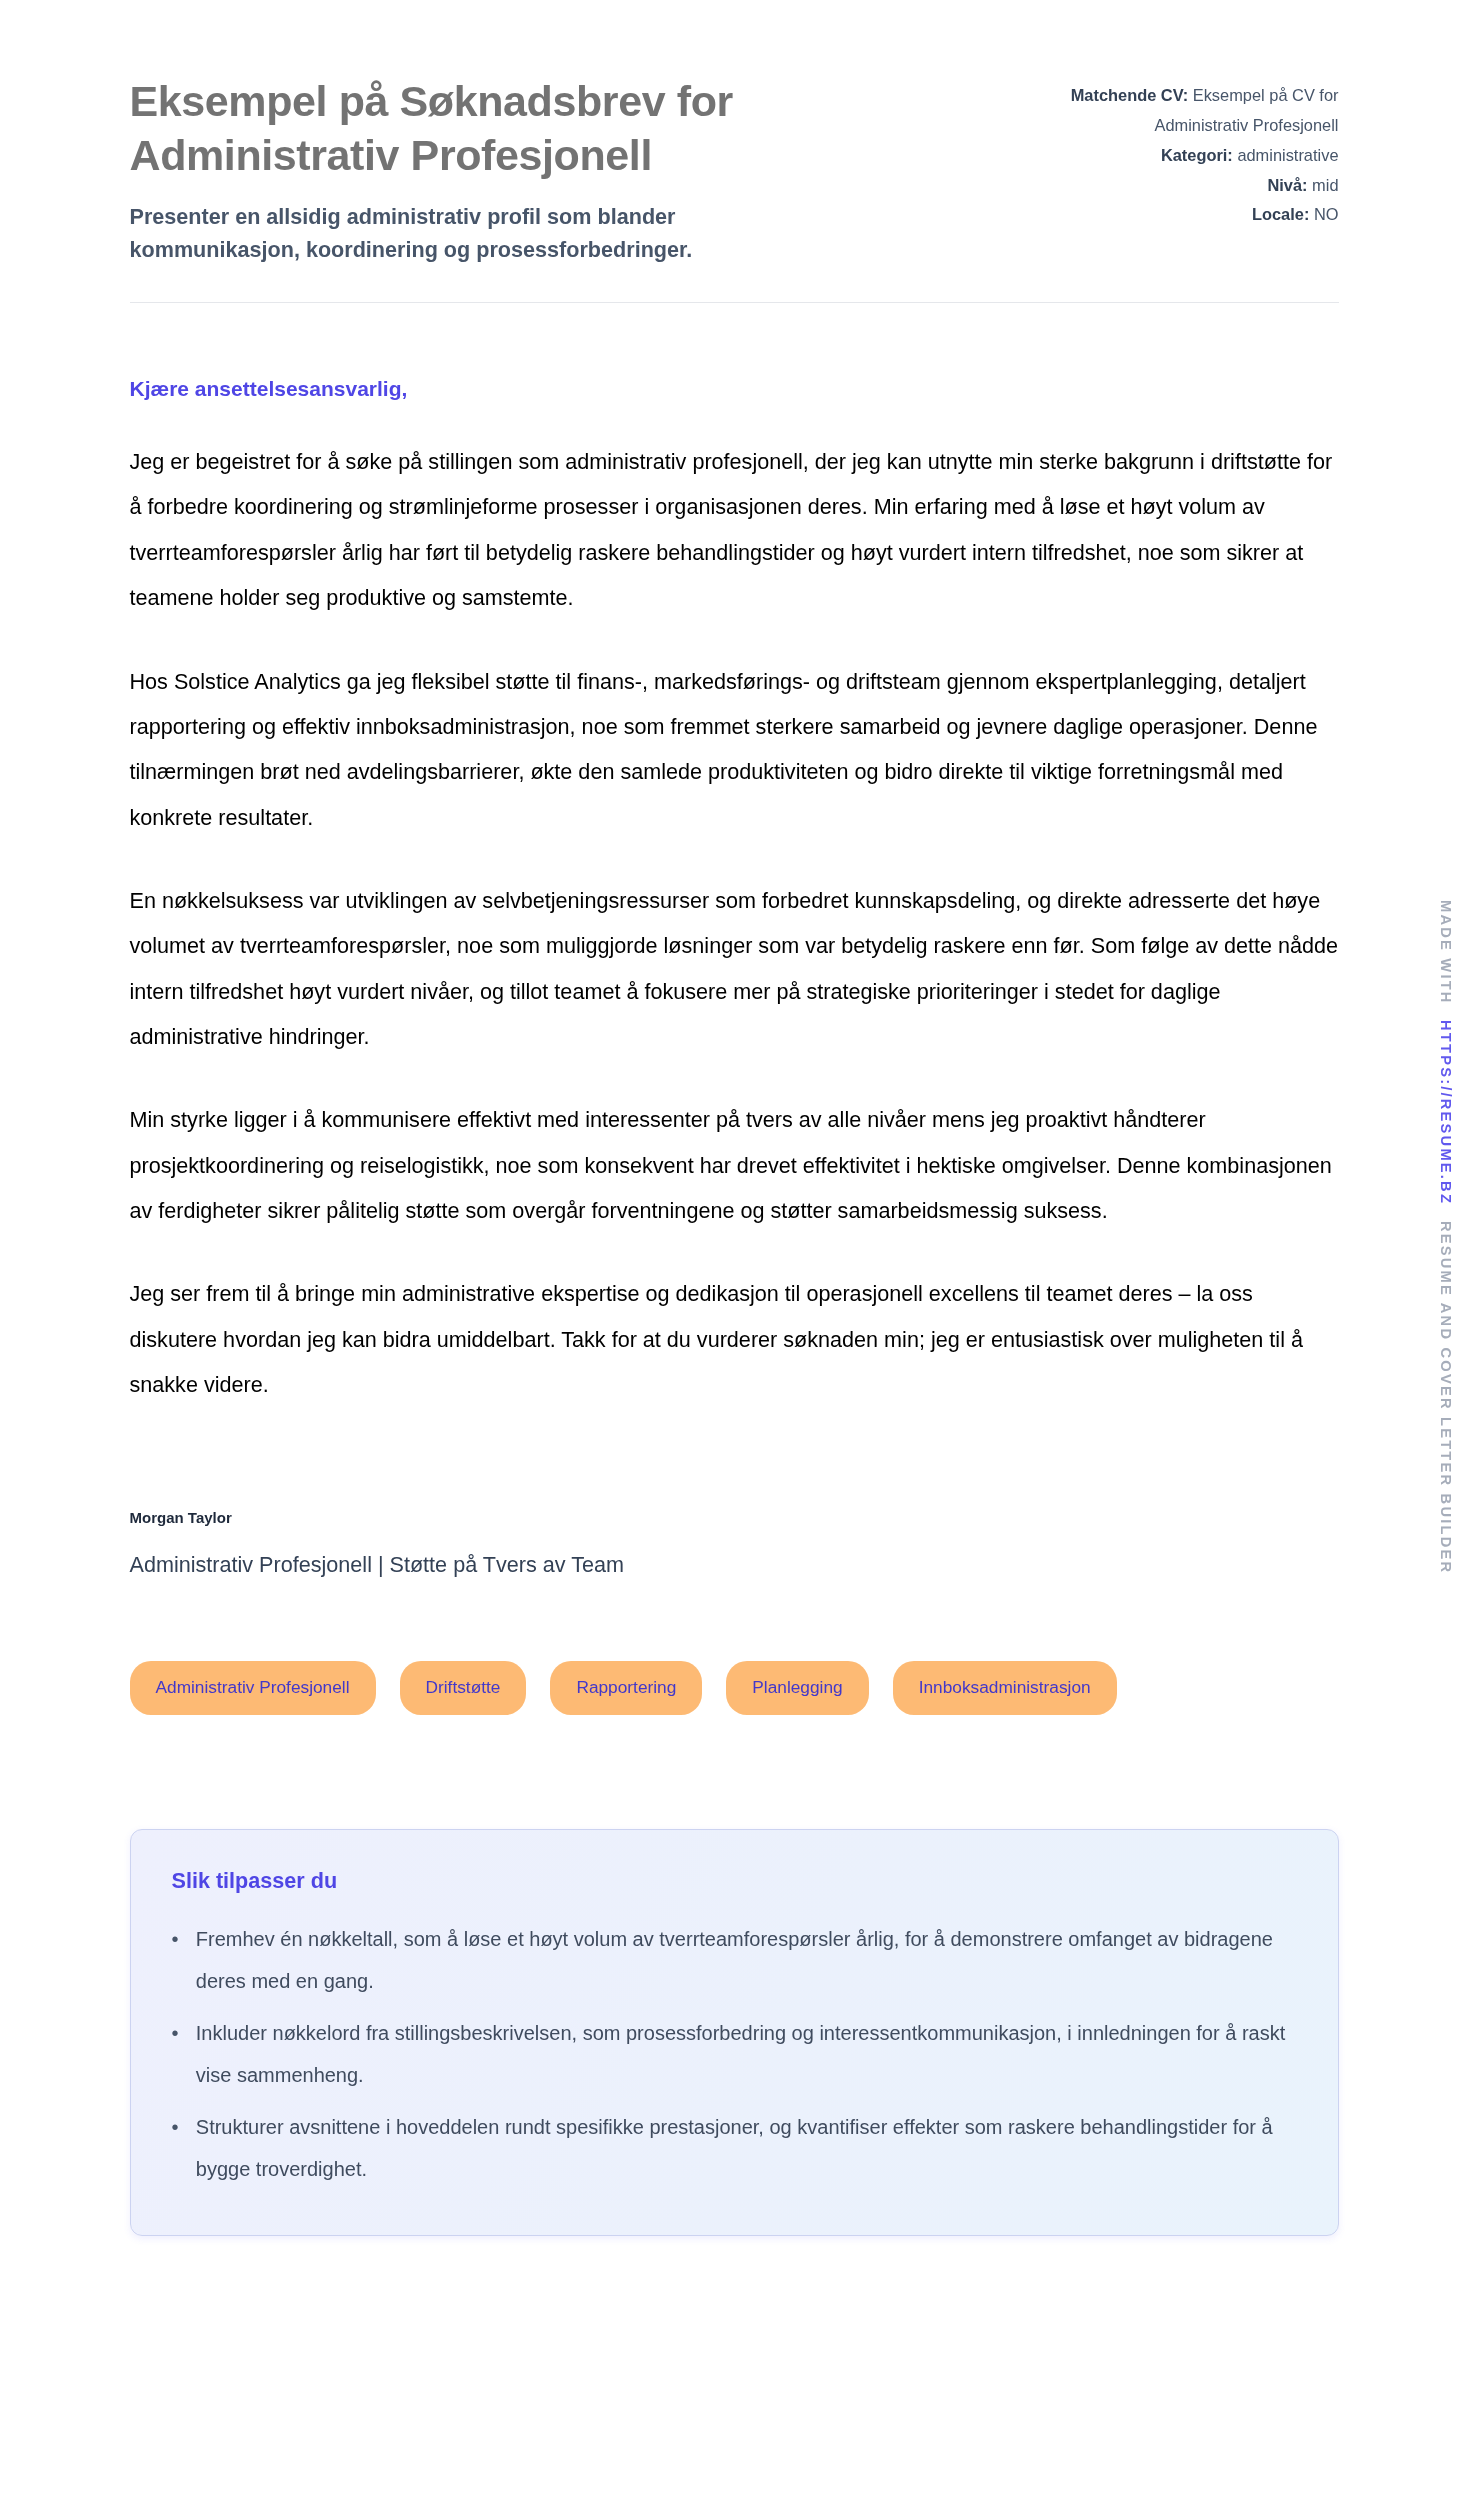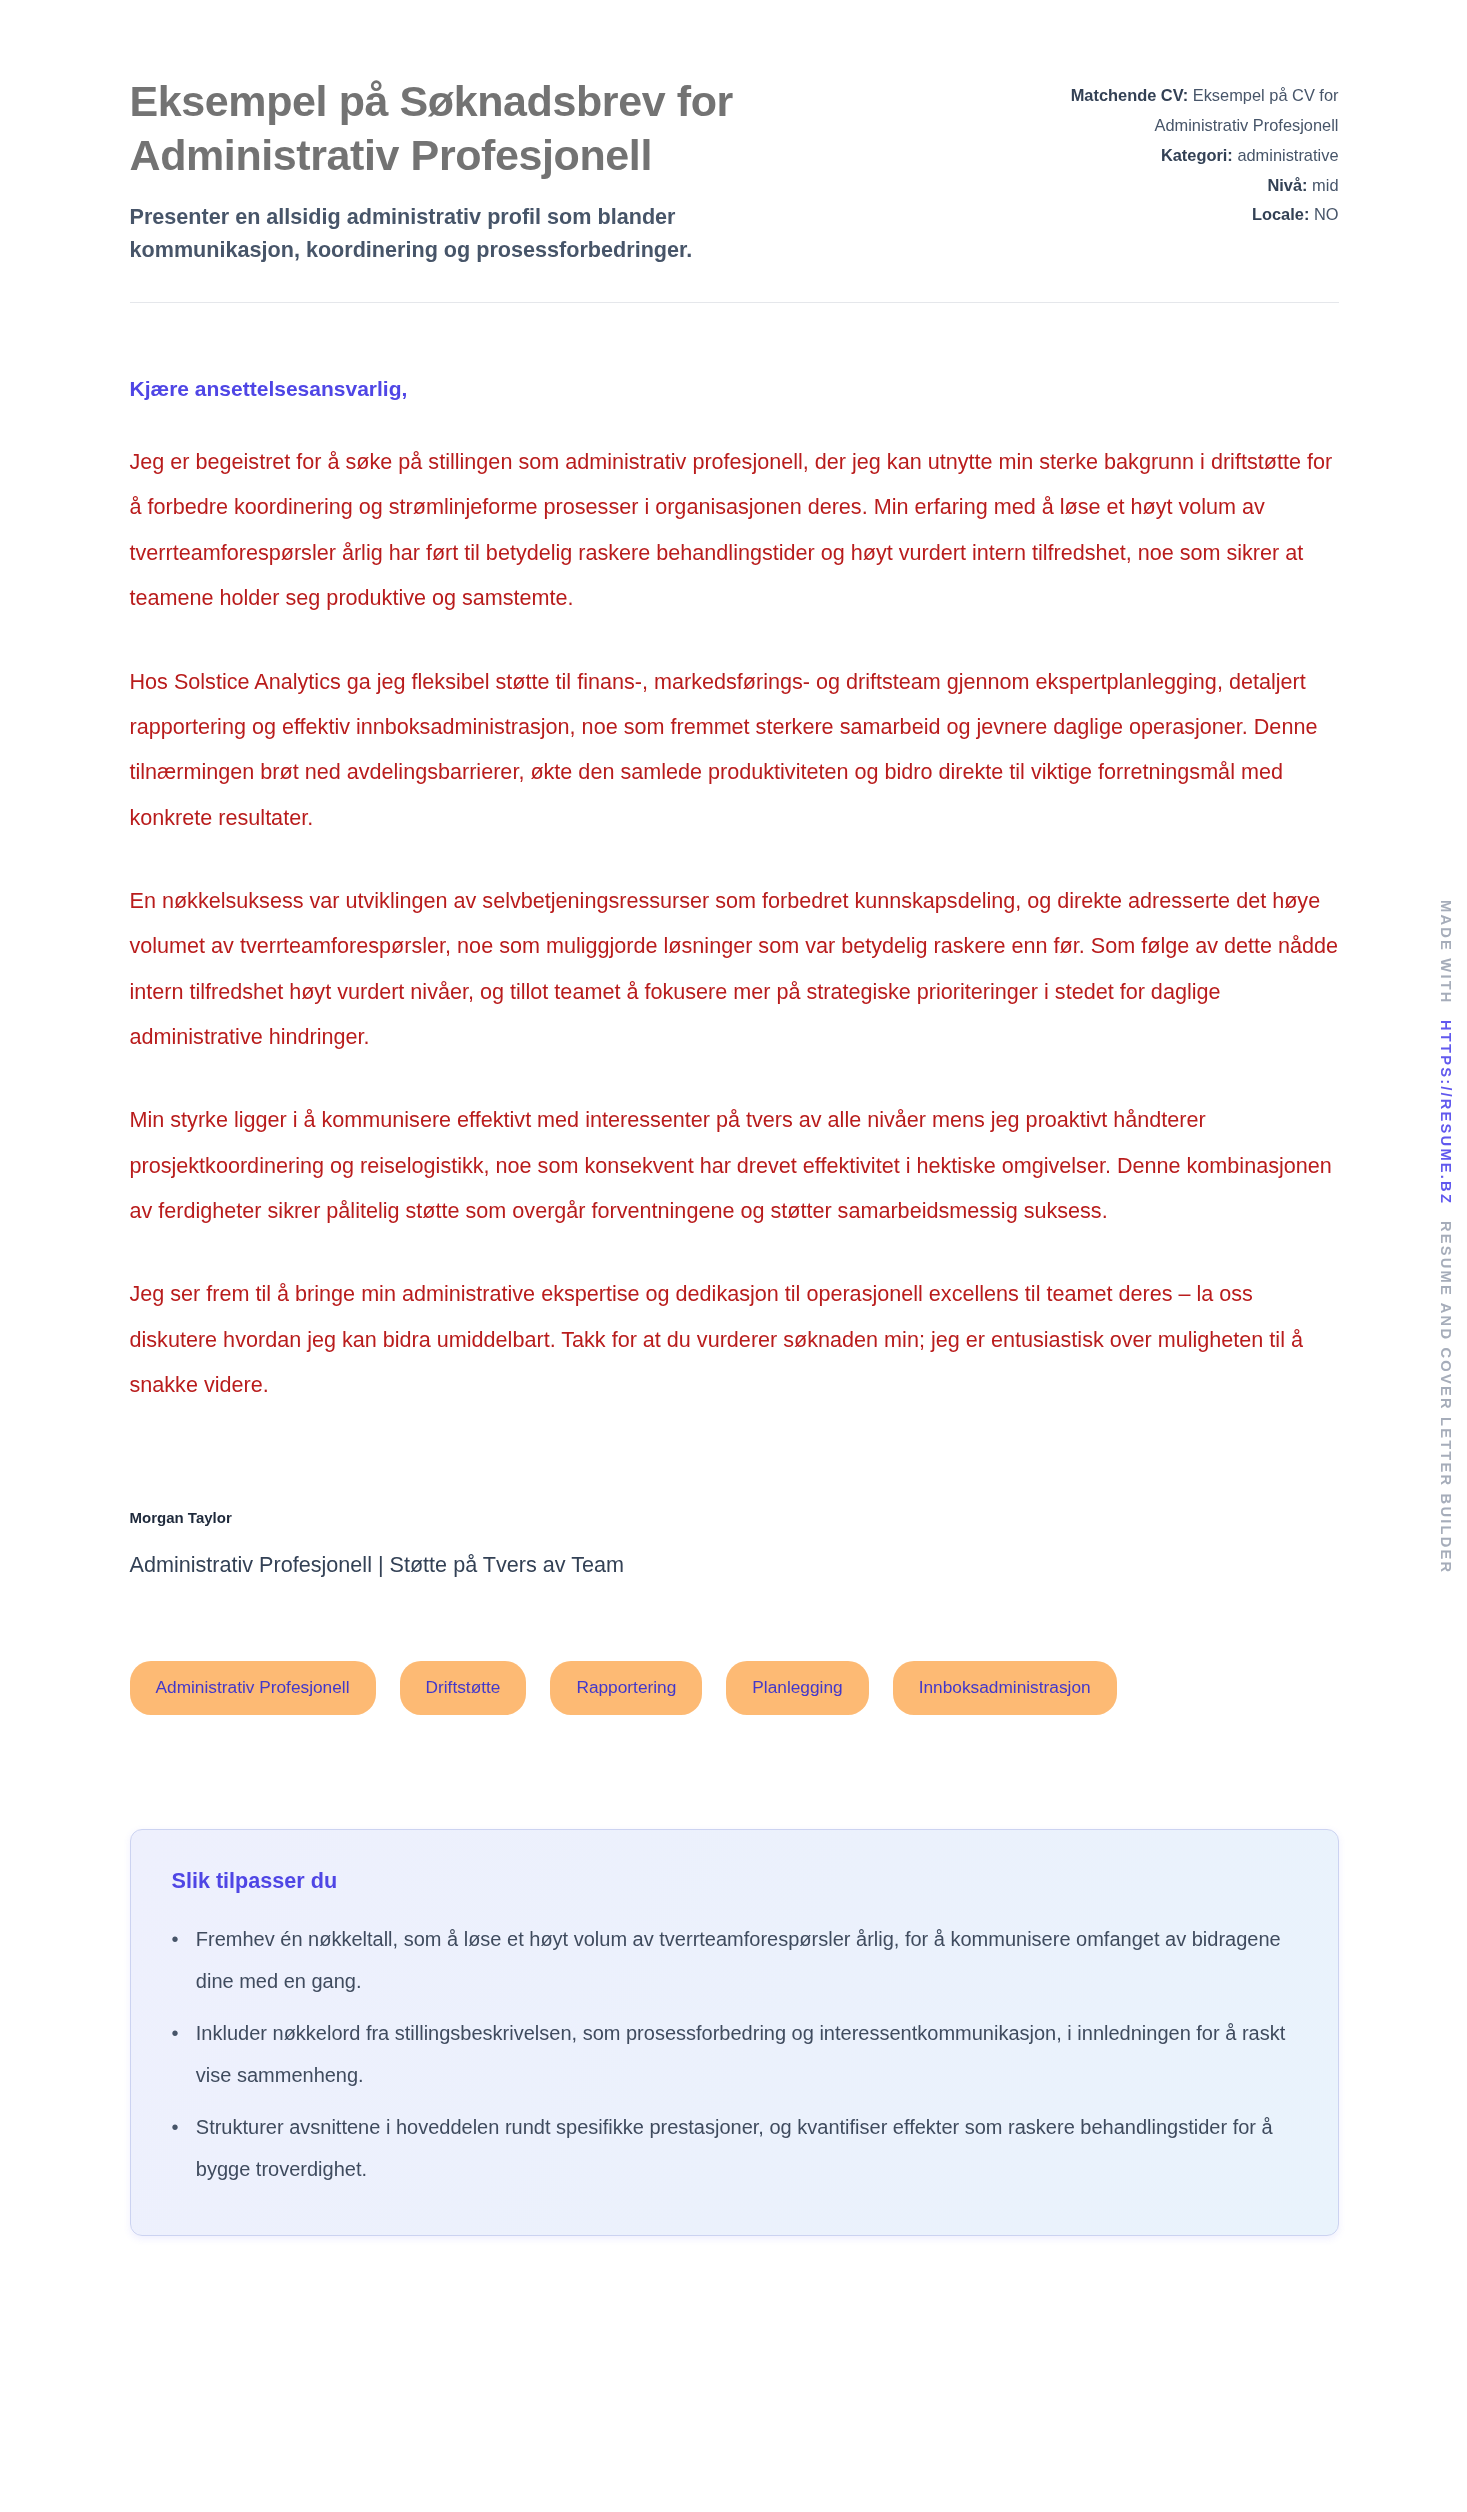--- a/index.html
+++ b/index.html
@@ -58,21 +58,21 @@
   
   .greeting {
     margin-top: 74px;
     font-size: 21px;
     font-weight: 700;
     color: #4f46e5;
   }
   .para {
     margin-top: 38px;
     font-size: 21.6px;
-    color: #b91c1c;
+    color: #000000;
     line-height: 2.1;
     max-width: 1209px;
   }
 
   .sig-name {
     margin-top: 102px;
     font-size: 15px;
     font-weight: 700;
     color: #1e293b;
   }
@@ -195,21 +195,21 @@
     <span class="tag">Rapportering</span>
     <span class="tag">Planlegging</span>
     <span class="tag">Innboksadministrasjon</span>
   </div>
 
   <div class="tips">
     <h2 class="tips-title">Slik tilpasser du</h2>
     <div class="tips-list">
       <div class="tips-item">
         <span class="dot">•</span>
-        <span>Fremhev én nøkkeltall, som å løse et høyt volum av tverrteamforespørsler årlig, for å kommunisere omfanget av bidragene dine med en gang.</span>
+        <span>Fremhev én nøkkeltall, som å løse et høyt volum av tverrteamforespørsler årlig, for å demonstrere omfanget av bidragene deres med en gang.</span>
       </div>
       <div class="tips-item">
         <span class="dot">•</span>
         <span>Inkluder nøkkelord fra stillingsbeskrivelsen, som prosessforbedring og interessentkommunikasjon, i innledningen for å raskt vise sammenheng.</span>
       </div>
       <div class="tips-item">
         <span class="dot">•</span>
         <span>Strukturer avsnittene i hoveddelen rundt spesifikke prestasjoner, og kvantifiser effekter som raskere behandlingstider for å bygge troverdighet.</span>
       </div>
     </div>

